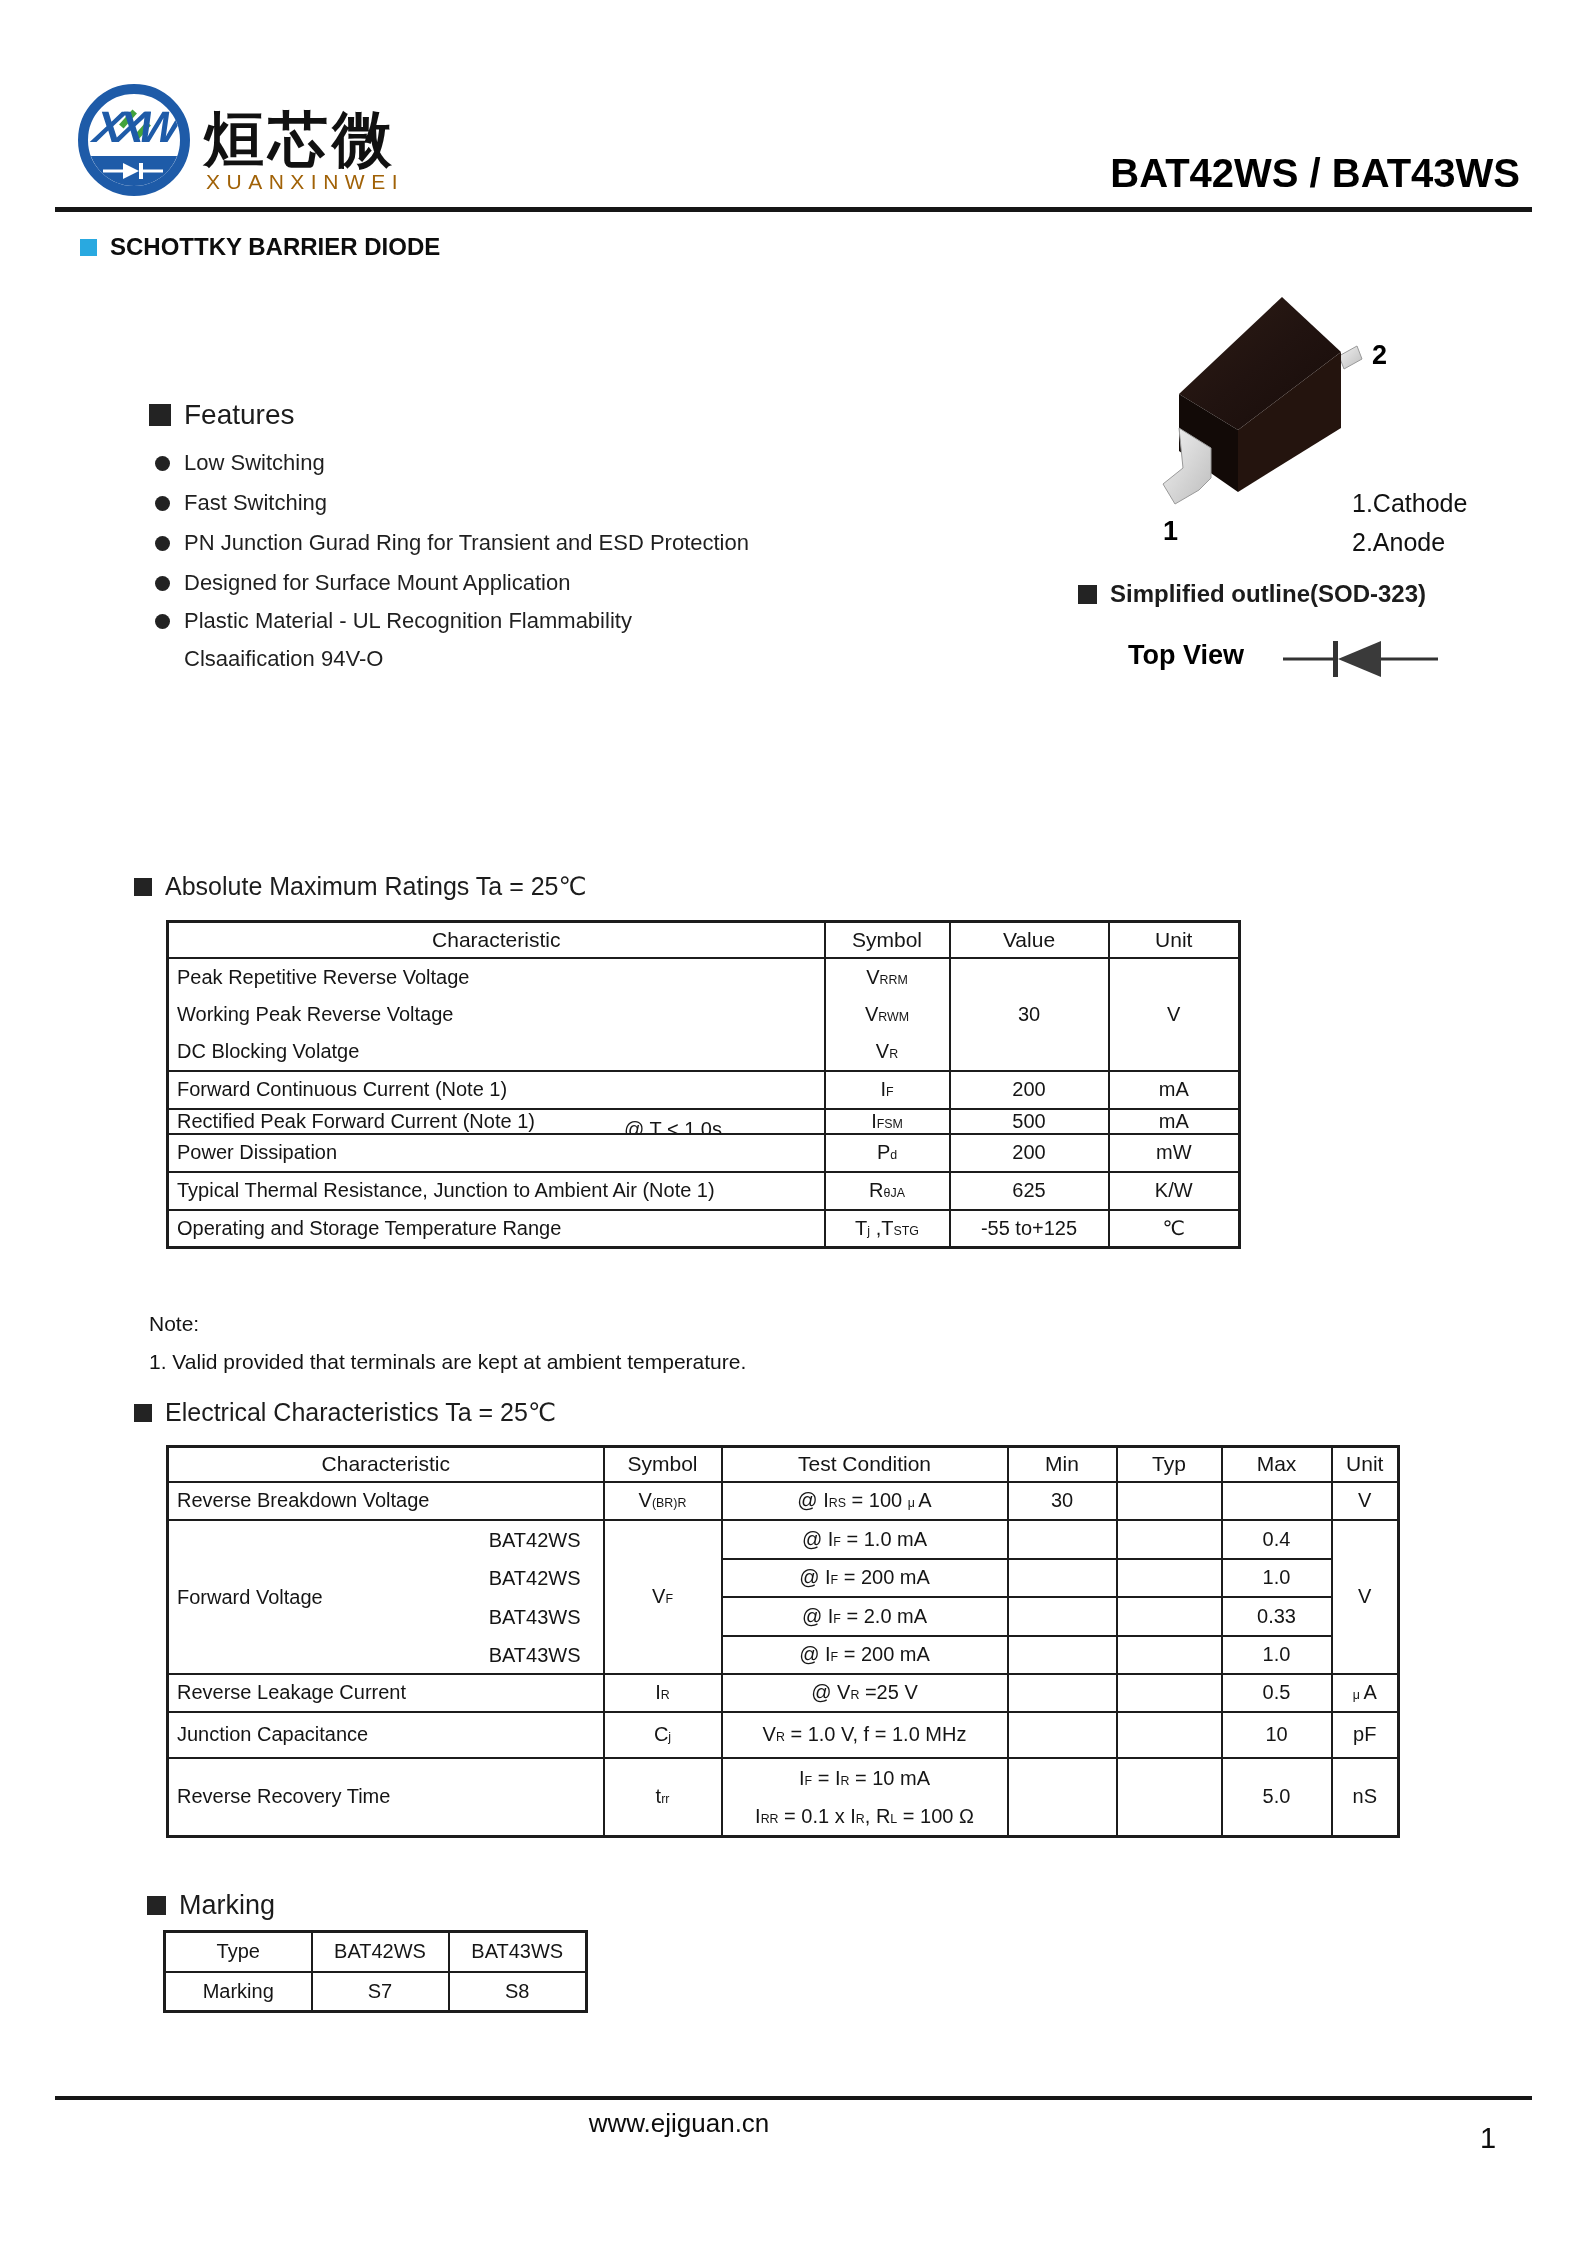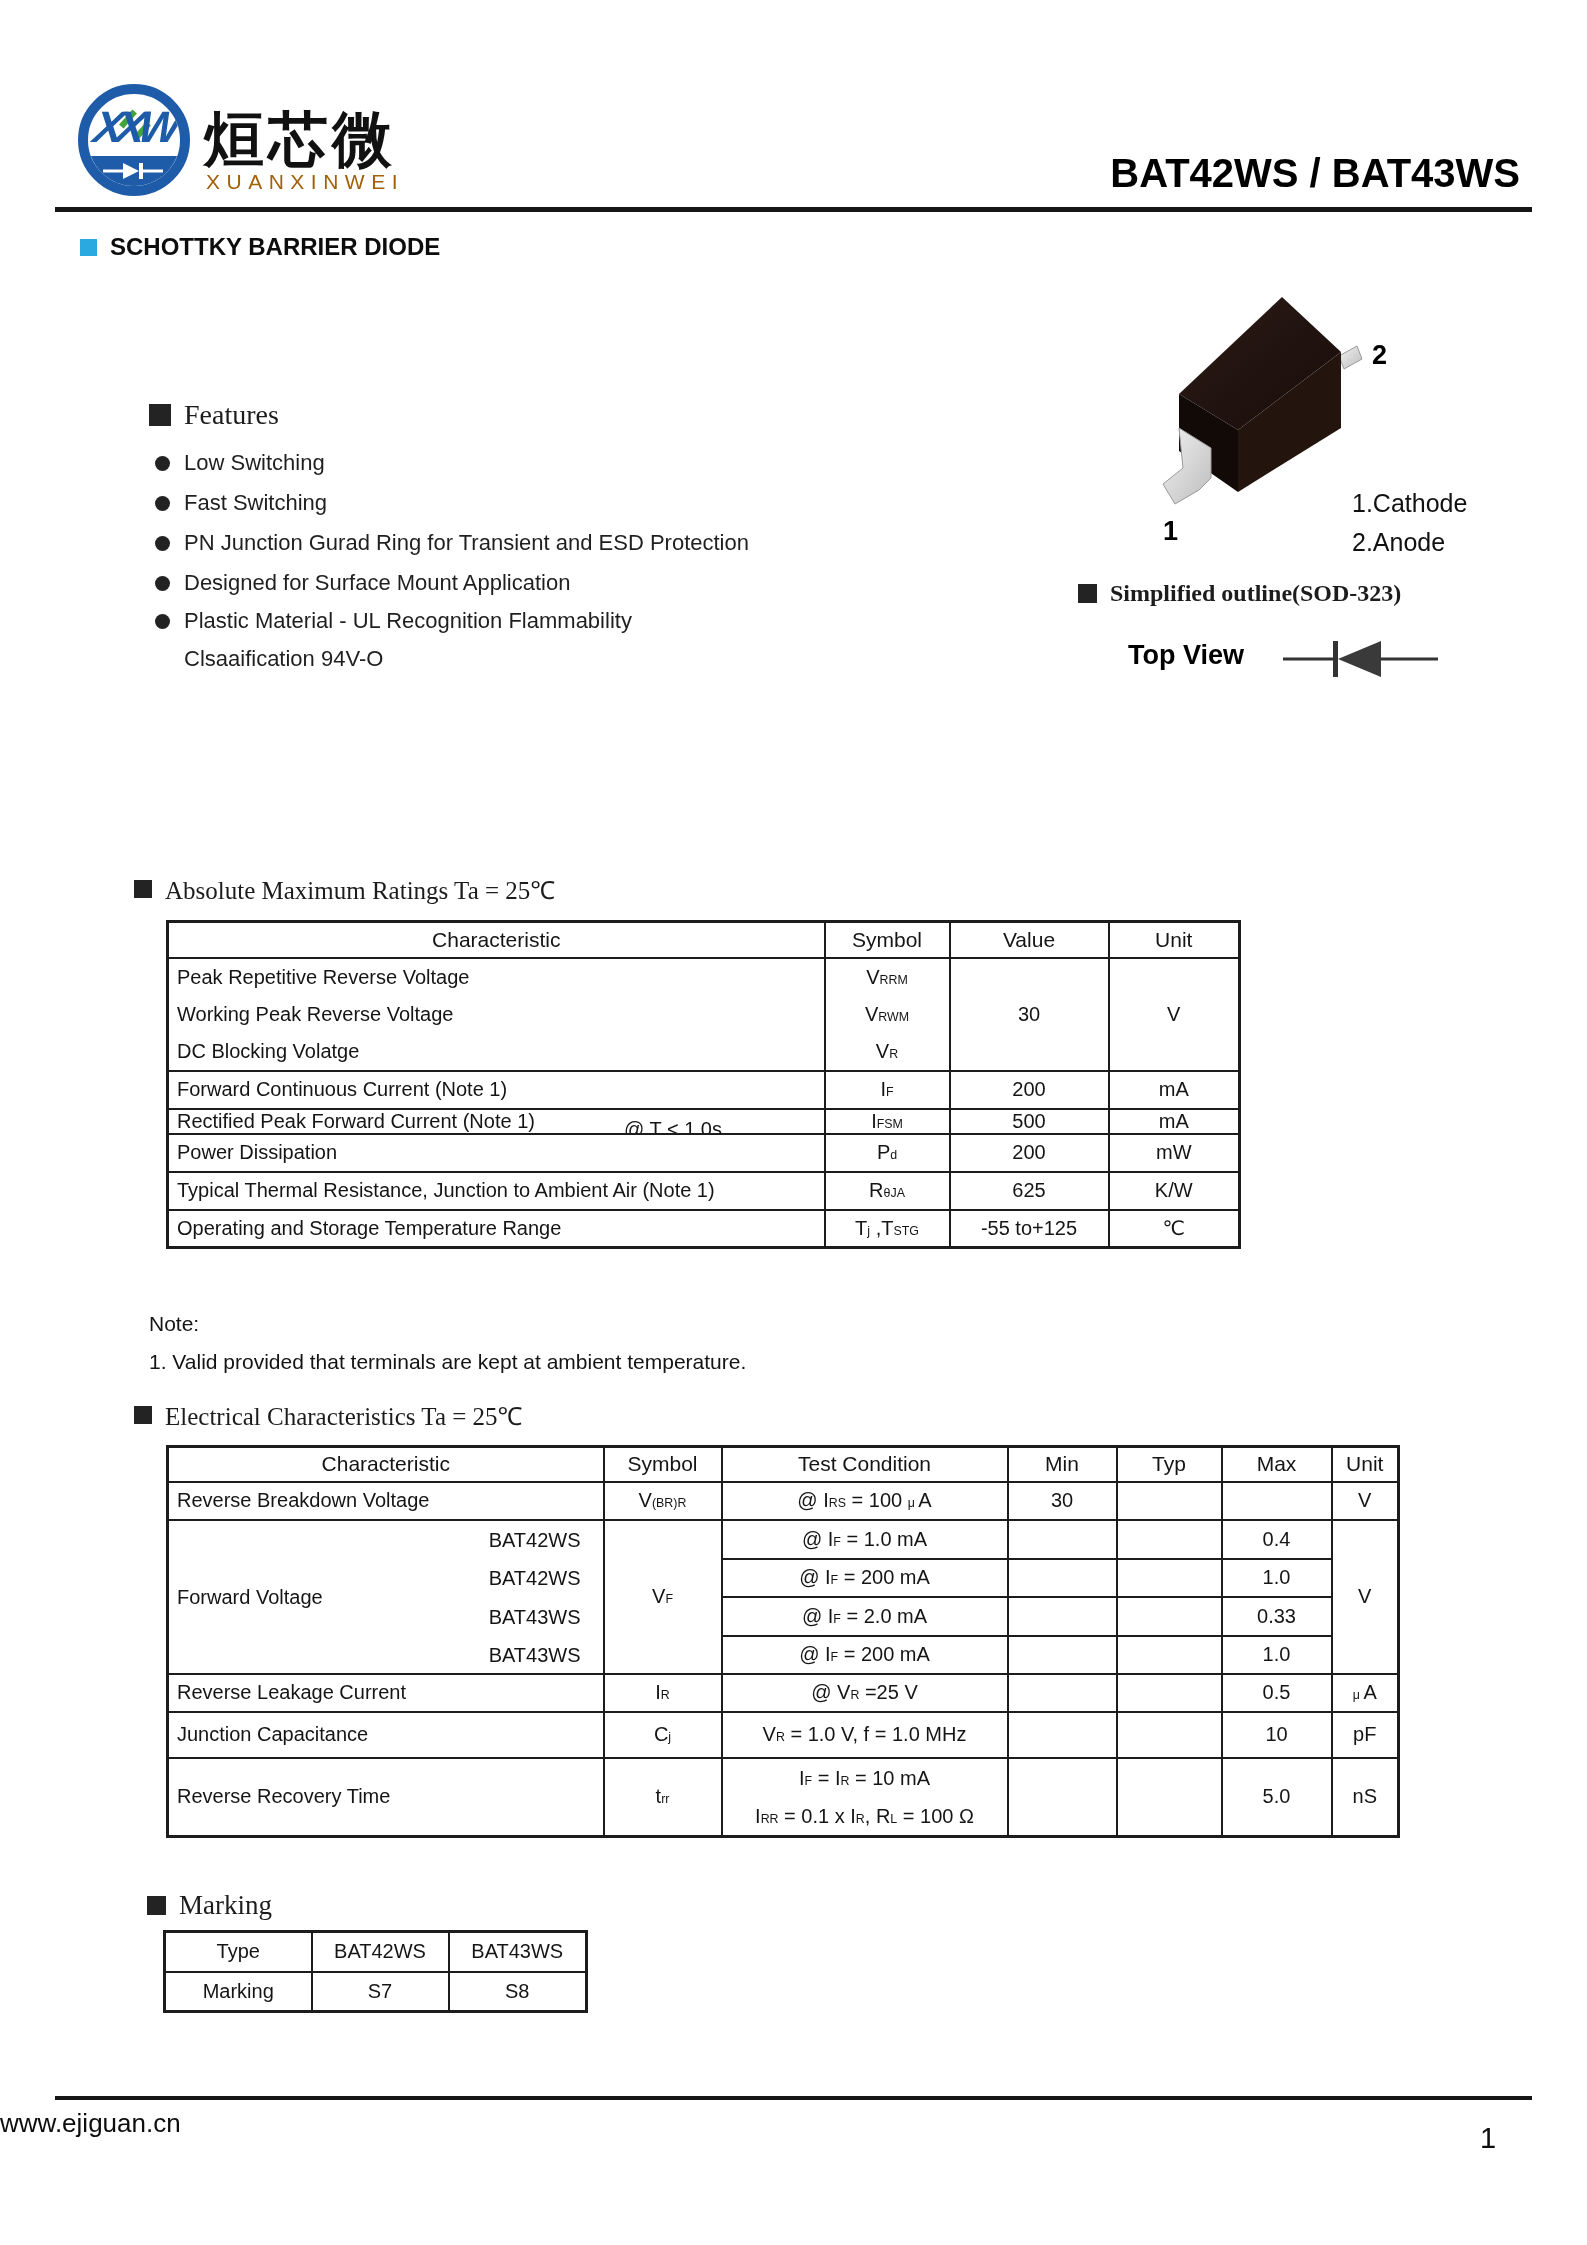--- a/index.html
+++ b/index.html
@@ -22,21 +22,21 @@
   .part-title{position:absolute;top:151px;right:67px;font-size:40px;font-weight:bold;color:#000;}
   .rule{position:absolute;background:#161616;}
   .rule-top{left:55px;top:207px;width:1477px;height:5px;}
   .rule-bottom{left:55px;top:2096px;width:1477px;height:4px;}
 
   .cat-heading{position:absolute;left:80px;top:233px;display:flex;align-items:center;}
   .cat-sq{width:17px;height:17px;background:#29a9e0;margin-right:13px;flex:0 0 auto;}
   .cat-text{font-size:24px;font-weight:bold;color:#0d0d0d;}
 
   
-  .sec-heading{position:absolute;display:flex;align-items:center;color:#1c1c1c;font-family:Liberation Serif, serif;}
+  .sec-heading{position:absolute;display:flex;align-items:center;color:#1c1c1c;}
   .sq{background:#232323;margin-right:13px;flex:0 0 auto;}
   .feat-head{left:149px;top:399px;font-size:28px;}
   .feat-head .sq{width:22px;height:22px;}
   .abs-head{left:134px;top:872px;font-size:25px;}
   .elec-head{left:134px;top:1398px;font-size:25px;}
   .mark-head{left:147px;top:1890px;font-size:27px;}
   .abs-head .sq,.elec-head .sq{width:18px;height:18px;}
   .mark-head .sq{width:19px;height:19px;}
 
   
@@ -66,21 +66,21 @@
   .amr-cond{position:absolute;left:455px;top:0;line-height:38px;white-space:nowrap;}
   .fv-cell{position:relative;}
   .fv-name{position:absolute;left:8px;top:50%;transform:translateY(-50%);}
   .fv-types{position:absolute;right:22px;top:0;text-align:right;}
   .fv-types div{height:38.5px;line-height:38.5px;}
   .cond2l div{height:38px;line-height:38px;}
 
   
   .note-label{position:absolute;left:149px;top:1312px;font-size:21px;}
   .note-item{position:absolute;left:149px;top:1350px;font-size:21px;}
-  .footer-url{position:absolute;left:0;top:2108px;width:1358px;text-align:left;font-size:26px;color:#0d0d0d;}
+  .footer-url{position:absolute;left:0;top:2108px;width:1358px;text-align:center;font-size:26px;color:#0d0d0d;}
   .page-num{position:absolute;left:1480px;top:2122px;font-size:29px;color:#0d0d0d;}
 </style>
 </head>
 <body>
 
 <div class="page">
 
   <div class="logo-circle">
     <div class="logo-acc acc1"></div>
     <div class="logo-acc acc2"></div>

